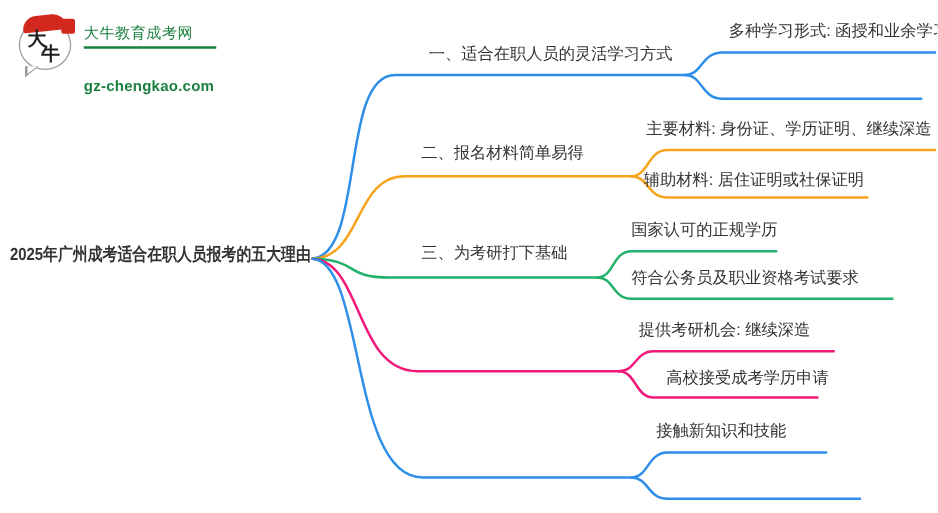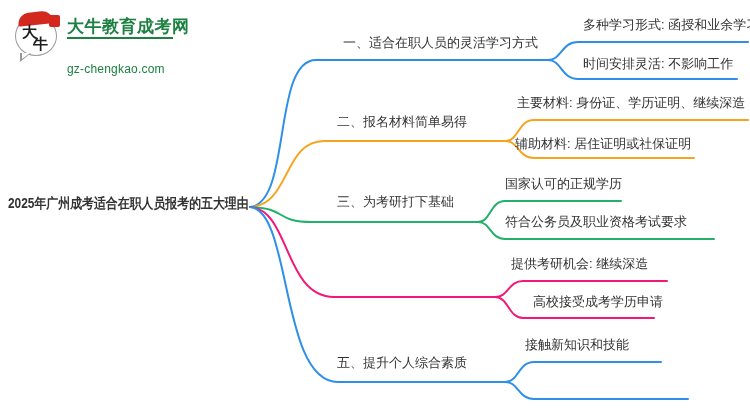--- a/index.html
+++ b/index.html
@@ -38,23 +38,23 @@
   .logo-char.c2 { left:19px; top:24px; }
   .logo-tail-outer {
     position:absolute; left:6px; bottom:0px; width:0; height:0;
     border-left:11px solid #9a9a9a; border-bottom:9px solid transparent;
   }
   .logo-tail-inner {
     position:absolute; left:8px; bottom:3px; width:0; height:0;
     border-left:8px solid #ffffff; border-bottom:6px solid transparent;
   }
   .logo-textcol { padding-top:6px; }
-  .logo-name { font-size:17px; font-weight:700; letter-spacing:.5px; line-height:17px; }
+  .logo-name { font-size:12px; font-weight:400; letter-spacing:.5px; line-height:17px; }
   .logo-divider { height:2px; width:106px; margin:2px 0 2px; }
-  .logo-url { font-size:12px; font-weight:400; line-height:13px; letter-spacing:.2px;margin-top:24px; }
+  .logo-url { font-size:12px; font-weight:700; line-height:13px; letter-spacing:.2px;margin-top:24px; }
 </style>
 </head>
 <body>
 
 <div class="canvas">
 
   <svg class="lines" width="750" height="410" viewBox="0 0 750 410">
     <g fill="none" stroke-width="2" stroke-linecap="round">
 
       <path d="M250,207 C292,203 272,60 316,60 H548" stroke="#2e8fe8"></path>
@@ -93,29 +93,27 @@
       <div class="logo-name" style="color: rgb(27, 128, 64);">大牛教育成考网</div>
       <div class="logo-divider" style="background: rgb(27, 128, 64);"></div>
       <div class="logo-url" style="color: rgb(27, 128, 64);">gz-chengkao.com</div>
     </div>
   </div>
 
   <div class="t title" style="left:8px;top:196px">2025年广州成考适合在职人员报考的五大理由</div>
 
   <div class="t" style="left:343px;top:35px">一、适合在职人员的灵活学习方式</div>
   <div class="t" style="left:583px;top:17px">多种学习形式: 函授和业余学习</div>
-  <div class="t" style="left:583px;top:56px">时间安排灵活: 不影响工作</div>
 
   <div class="t" style="left:337px;top:114px">二、报名材料简单易得</div>
   <div class="t" style="left:517px;top:95px">主要材料: 身份证、学历证明、继续深造</div>
   <div class="t" style="left:515px;top:136px">辅助材料: 居住证明或社保证明</div>
 
   <div class="t" style="left:337px;top:194px">三、为考研打下基础</div>
   <div class="t" style="left:505px;top:214px">符合公务员及职业资格考试要求</div>
   <div class="t" style="left:505px;top:176px">国家认可的正规学历</div>
 
   <div class="t" style="left:511px;top:256px">提供考研机会: 继续深造</div>
   <div class="t" style="left:533px;top:294px">高校接受成考学历申请</div>
 
-  <div class="t" style="left:337px;top:355px">五、提升个人综合素质</div>
   <div class="t" style="left:525px;top:337px">接触新知识和技能</div>
 
 </div>
 
 </body></html>

